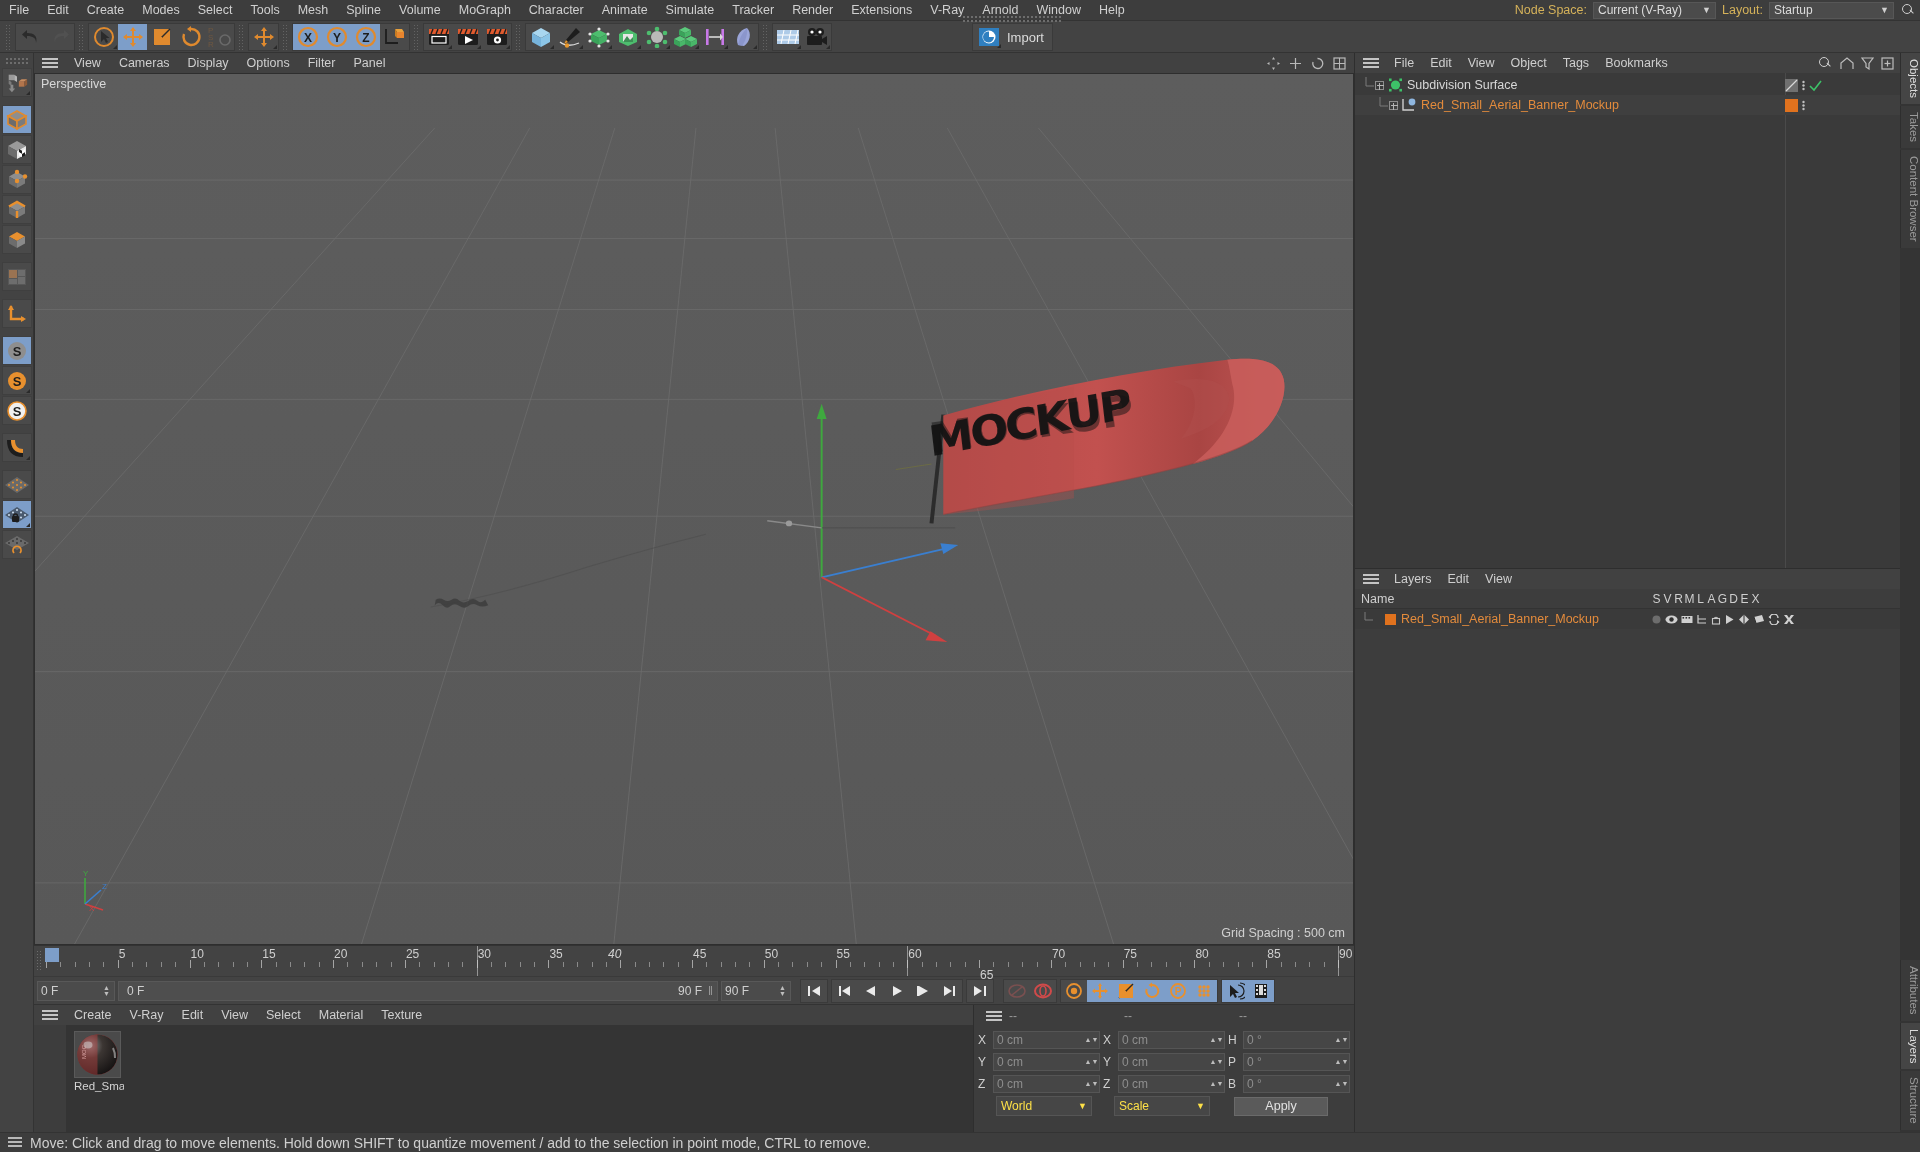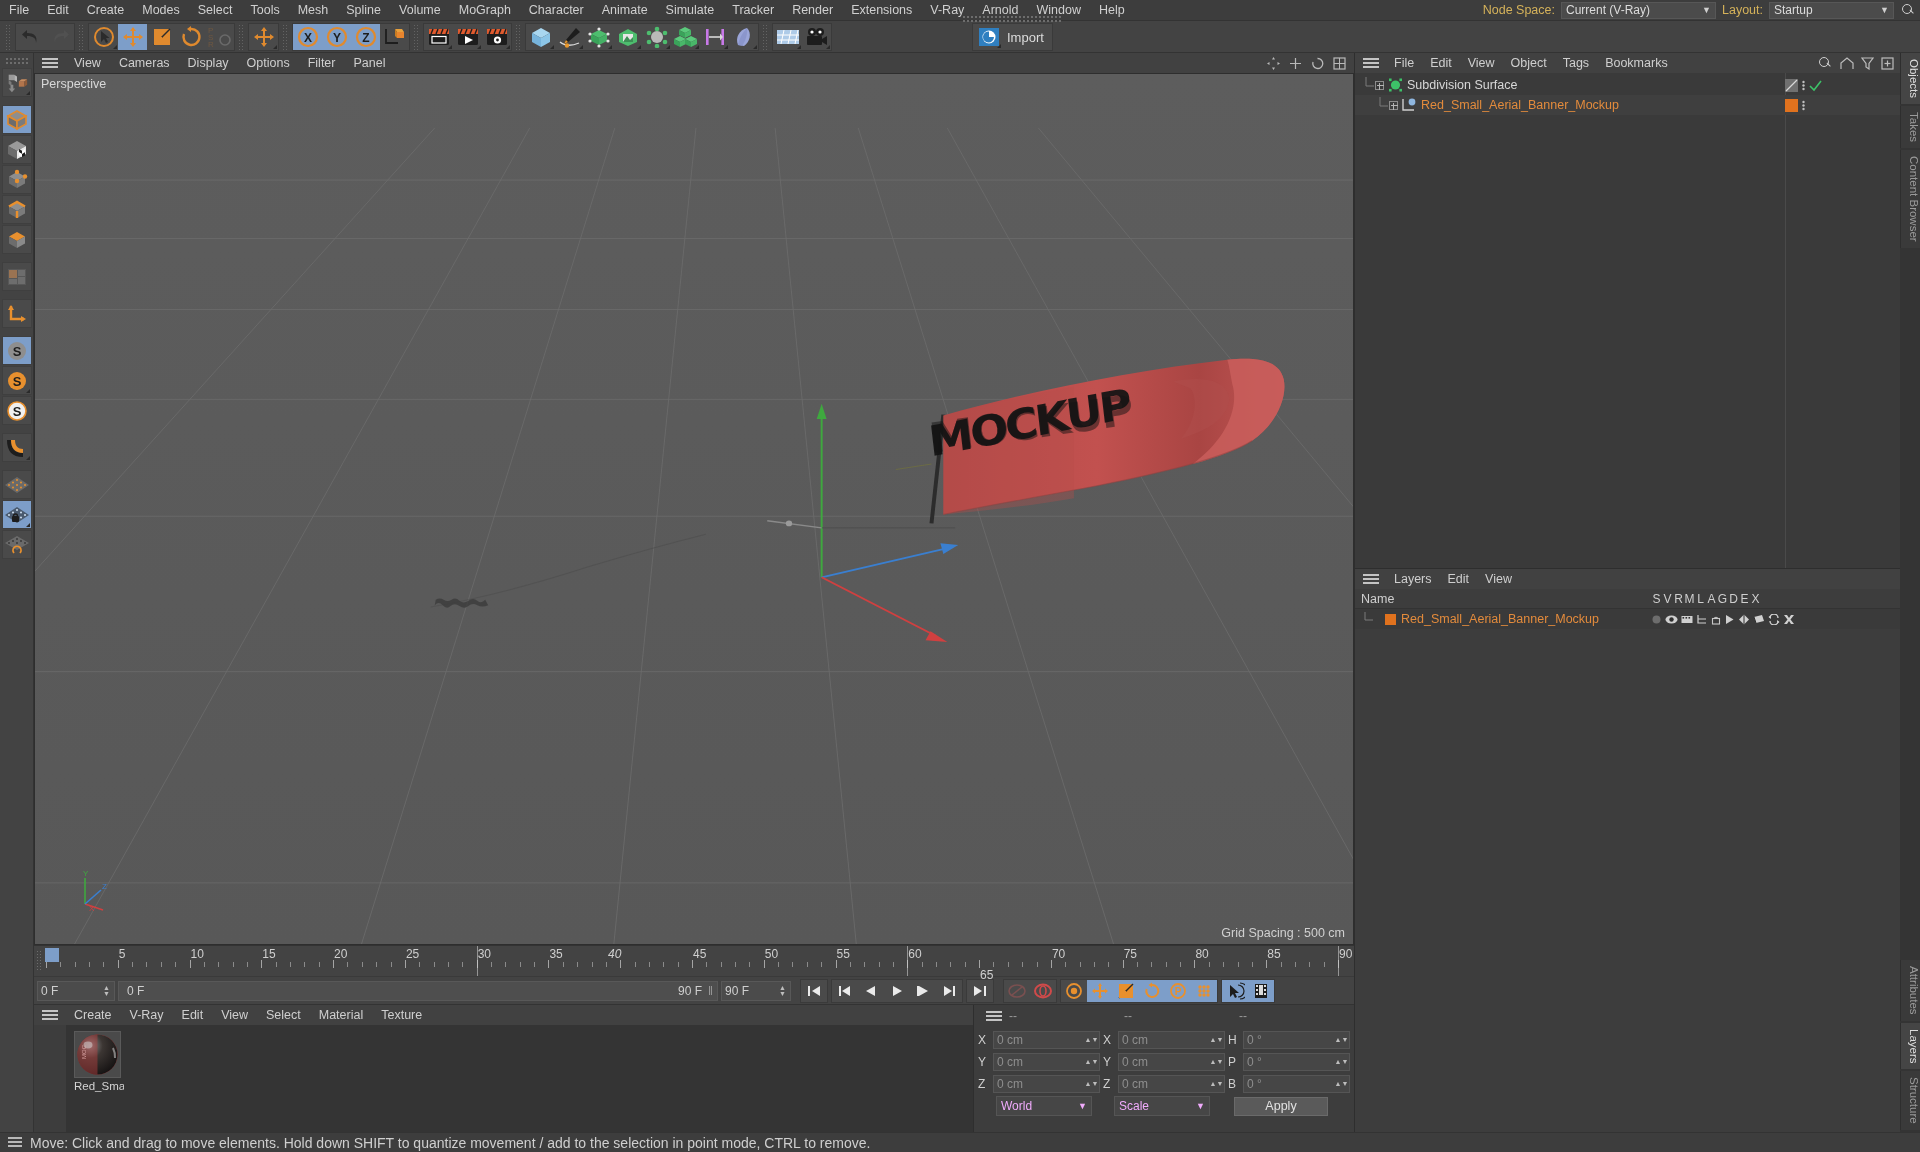--- a/index.html
+++ b/index.html
@@ -116,21 +116,21 @@
   .coords { flex:1 1 auto; background:#3d3d3d; display:flex; flex-direction:column; }
   .coordhead { height:22px; display:flex; align-items:center; gap:0; padding-left:4px; background:#3d3d3d; }
   .ch-col { font-size:12px; color:#9a9a9a; }
   .coordbody { flex:1 1 auto; padding:3px 4px 0 4px; }
   .crow { display:flex; align-items:center; gap:3px; margin-bottom:3px; height:19px; }
   .clab { width:12px; font-size:12px; color:#cfcfcf; text-align:left; }
   .cfield { background:#464646; border:1px solid #555; height:18px; flex:1 1 0; min-width:0;
      display:flex; align-items:center; padding:0 3px; font-size:12px; color:#8e8e8e; }
   .crow-last { display:flex; align-items:center; gap:6px; margin-top:2px; }
   .csel { background:#464646; border:1px solid #555; height:19px; flex:0 0 96px; display:flex;
-     align-items:center; padding:9px 4px; font-size:12px; color:#f0abfc; }
+     align-items:center; padding:9px 4px; font-size:12px; color:#fde047; }
   .csel .caret { margin-left:auto; font-size:9px; }
   .applybtn { background:#5a5a5a; border:1px solid #6a6a6a; height:19px; flex:0 0 94px; display:flex;
      align-items:center; justify-content:center; font-size:12.5px; color:#e2e2e2; }
 
   
   .rightdock { width:546px; background:#3a3a3a; display:flex; flex-direction:column; flex:0 0 546px;
      border-left:1px solid #2e2e2e; }
   .objmgr { flex:0 0 515px; display:flex; flex-direction:column; background:#3d3d3d; }
   .om-menu { height:20px; display:flex; align-items:center; background:#414141; }
   .om-menu .mi { padding:0 8px; line-height:20px; font-size:12.5px; color:#cfcfcf; }
@@ -198,21 +198,21 @@
     <div class="mi">V-Ray</div>
     <div class="mi">Arnold</div>
     <div class="mi">Window</div>
     <div class="mi">Help</div>
 
     <div class="whitebox"></div>
     <div class="whitebox2">x</div>
 
     <div class="menu-right">
       <div class="ms-label">Node Space:</div>
-      <div class="combo" style="width:155px">
+      <div class="combo" style="width:123px">
         <span>Current (V-Ray)</span>
         <span class="caret">▼</span>
       </div>
       <div class="ms-label">Layout:</div>
       <div class="combo" style="width:125px">
         <span>Startup</span>
         <span class="caret">▼</span>
       </div>
       <div class="mag"></div>
     </div>

